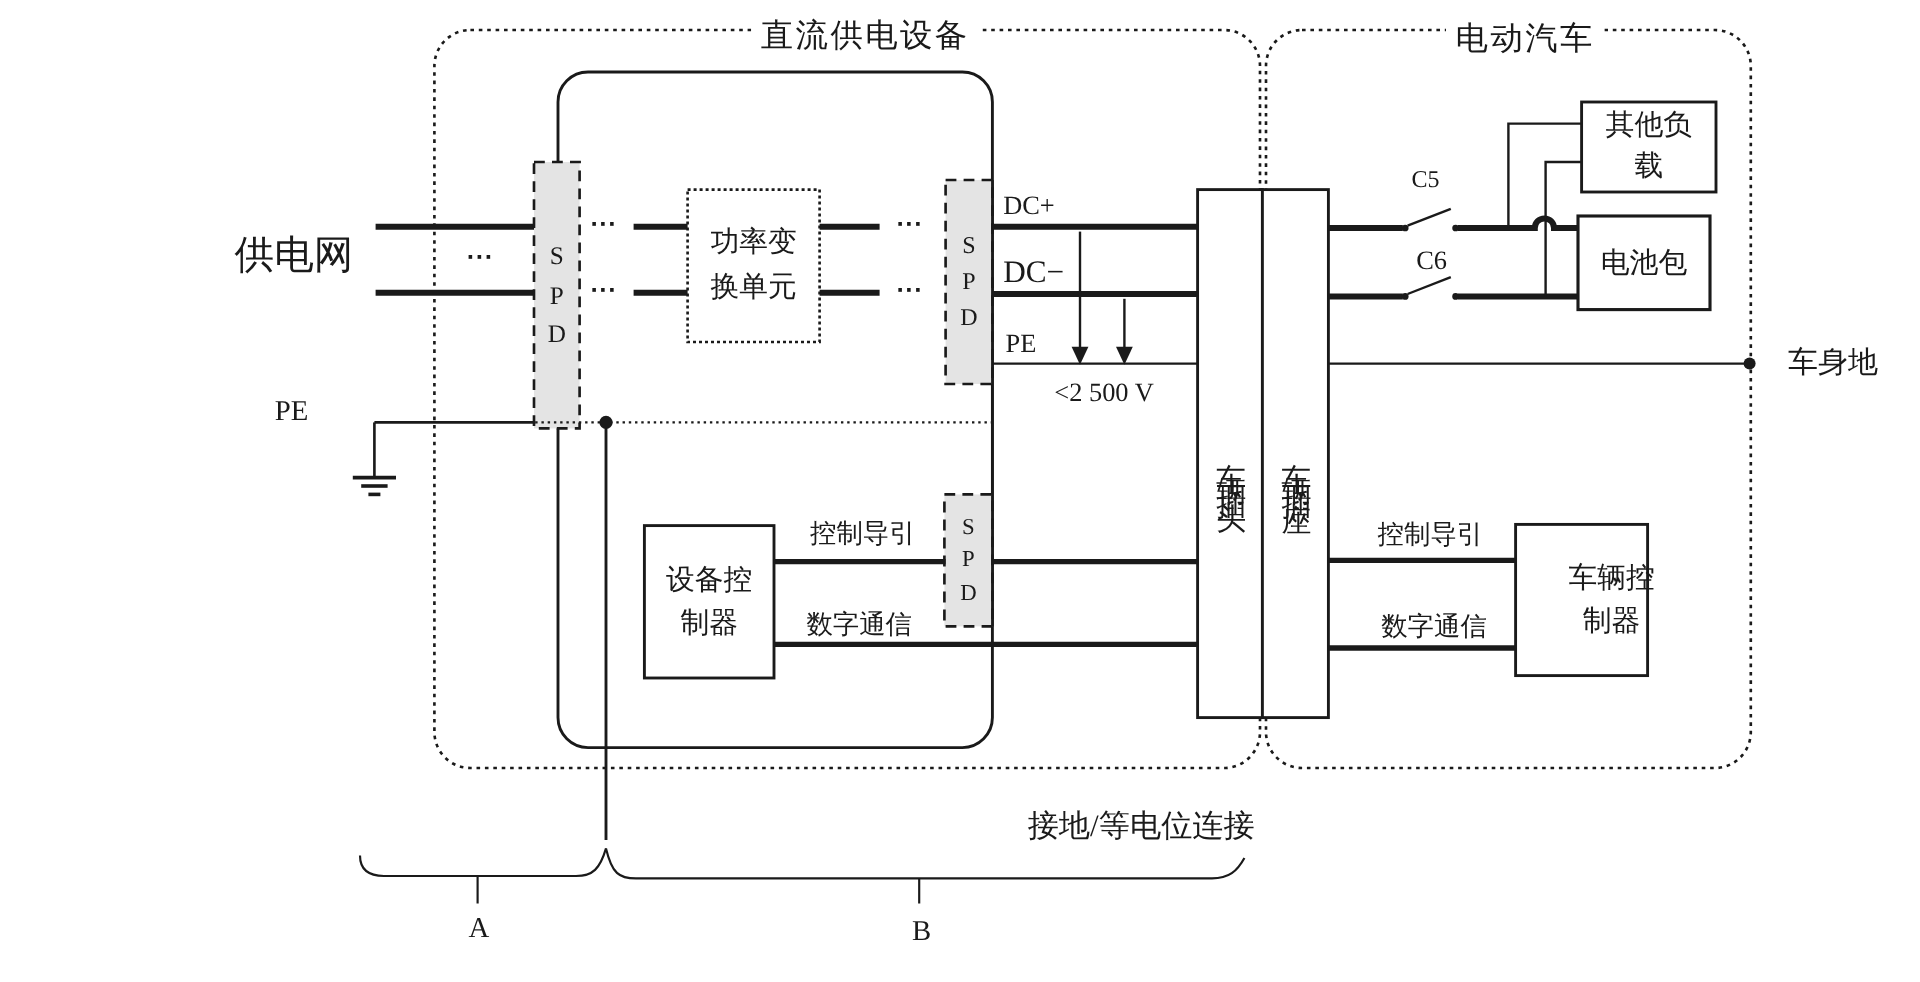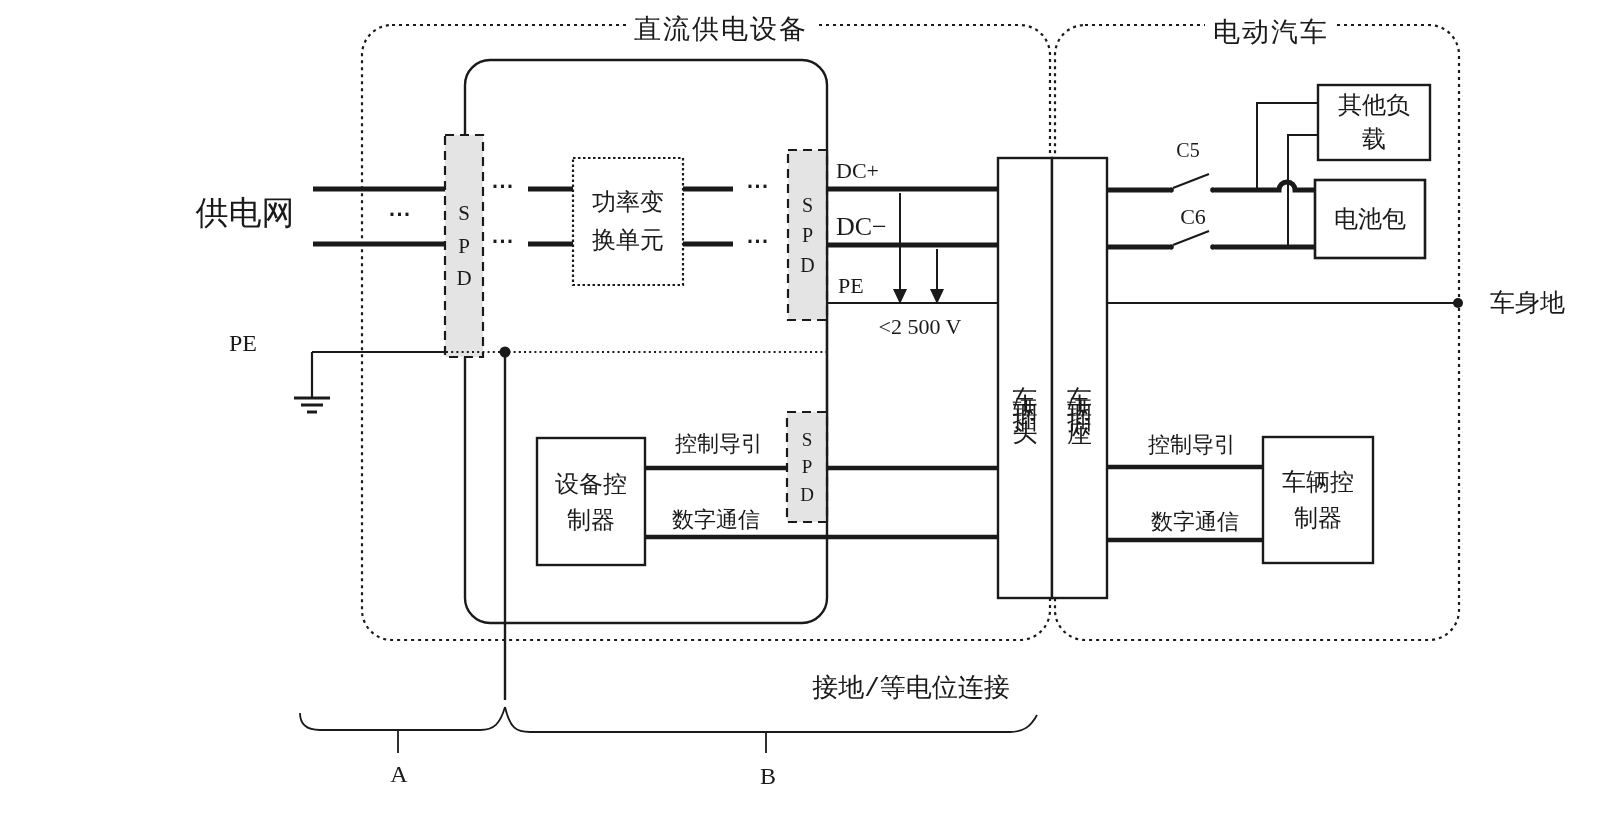--- a/index.html
+++ b/index.html
@@ -128,21 +128,21 @@
 P
 D</div>
 <div class="boxlbl" style="left:788px;top:150px;width:39px;height:170px;font-size:20px;line-height:1.5;">S
 P
 D</div>
 <div class="boxlbl" style="left:787px;top:412px;width:40px;height:110px;font-size:19px;line-height:1.45;">S
 P
 D</div>
 <div class="boxlbl" style="left:537px;top:438px;width:108px;height:127px;font-size:24px;line-height:1.5;">设备控
 制器</div>
-<div class="boxlbl" style="left:1263px;top:437px;width:110px;height:126px;font-size:24px;line-height:1.5;">车辆控
+<div class="boxlbl" style="left:1263px;top:437px;width:110px;height:126px;font-size:24px;line-height:1.5;padding-left:25px;">车辆控
 制器</div>
 <div class="boxlbl" style="left:998px;top:168px;width:54px;height:440px;">
   <span class="vert">车辆插头</span></div>
 <div class="boxlbl" style="left:1052px;top:168px;width:55px;height:440px;">
   <span class="vert">车辆插座</span></div>
 <div class="boxlbl" style="left:1318px;top:85px;width:112px;height:75px;font-size:24px;line-height:1.4;">其他负
 载</div>
 <div class="boxlbl" style="left:1315px;top:180px;width:110px;height:78px;font-size:24px;">电池包</div>
 
 <div class="lbl vctr" style="left:836px;top:171px;font-size:22px;">DC+</div>
@@ -150,17 +150,17 @@
 <div class="lbl vctr" style="left:838px;top:286px;font-size:22px;">PE</div>
 <div class="lbl ctr" style="left:920px;top:327px;font-size:22px;">&lt;2 500 V</div>
 <div class="lbl ctr" style="left:1188px;top:150px;font-size:20px;">C5</div>
 <div class="lbl ctr" style="left:1193px;top:217px;font-size:22px;">C6</div>
 <div class="lbl vctr" style="left:1478px;top:303px;font-size:25px;margin-left:12px;">车身地</div>
 <div class="lbl ctr" style="left:719px;top:444px;font-size:22px;">控制导引</div>
 <div class="lbl ctr" style="left:716px;top:520px;font-size:22px;">数字通信</div>
 <div class="lbl ctr" style="left:1192px;top:445px;font-size:22px;">控制导引</div>
 <div class="lbl ctr" style="left:1195px;top:522px;font-size:22px;">数字通信</div>
 
-<div class="lbl ctr" style="left:911px;top:689px;font-size:26px;font-family:Liberation Mono, monospace;">接地/等电位连接</div>
+<div class="lbl ctr" style="left:951px;top:689px;font-size:26px;">接地/等电位连接</div>
 <div class="lbl ctr" style="left:399px;top:774px;font-size:24px;">A</div>
 <div class="lbl ctr" style="left:768px;top:776px;font-size:24px;">B</div>
 
 </div>
 
 </body></html>

